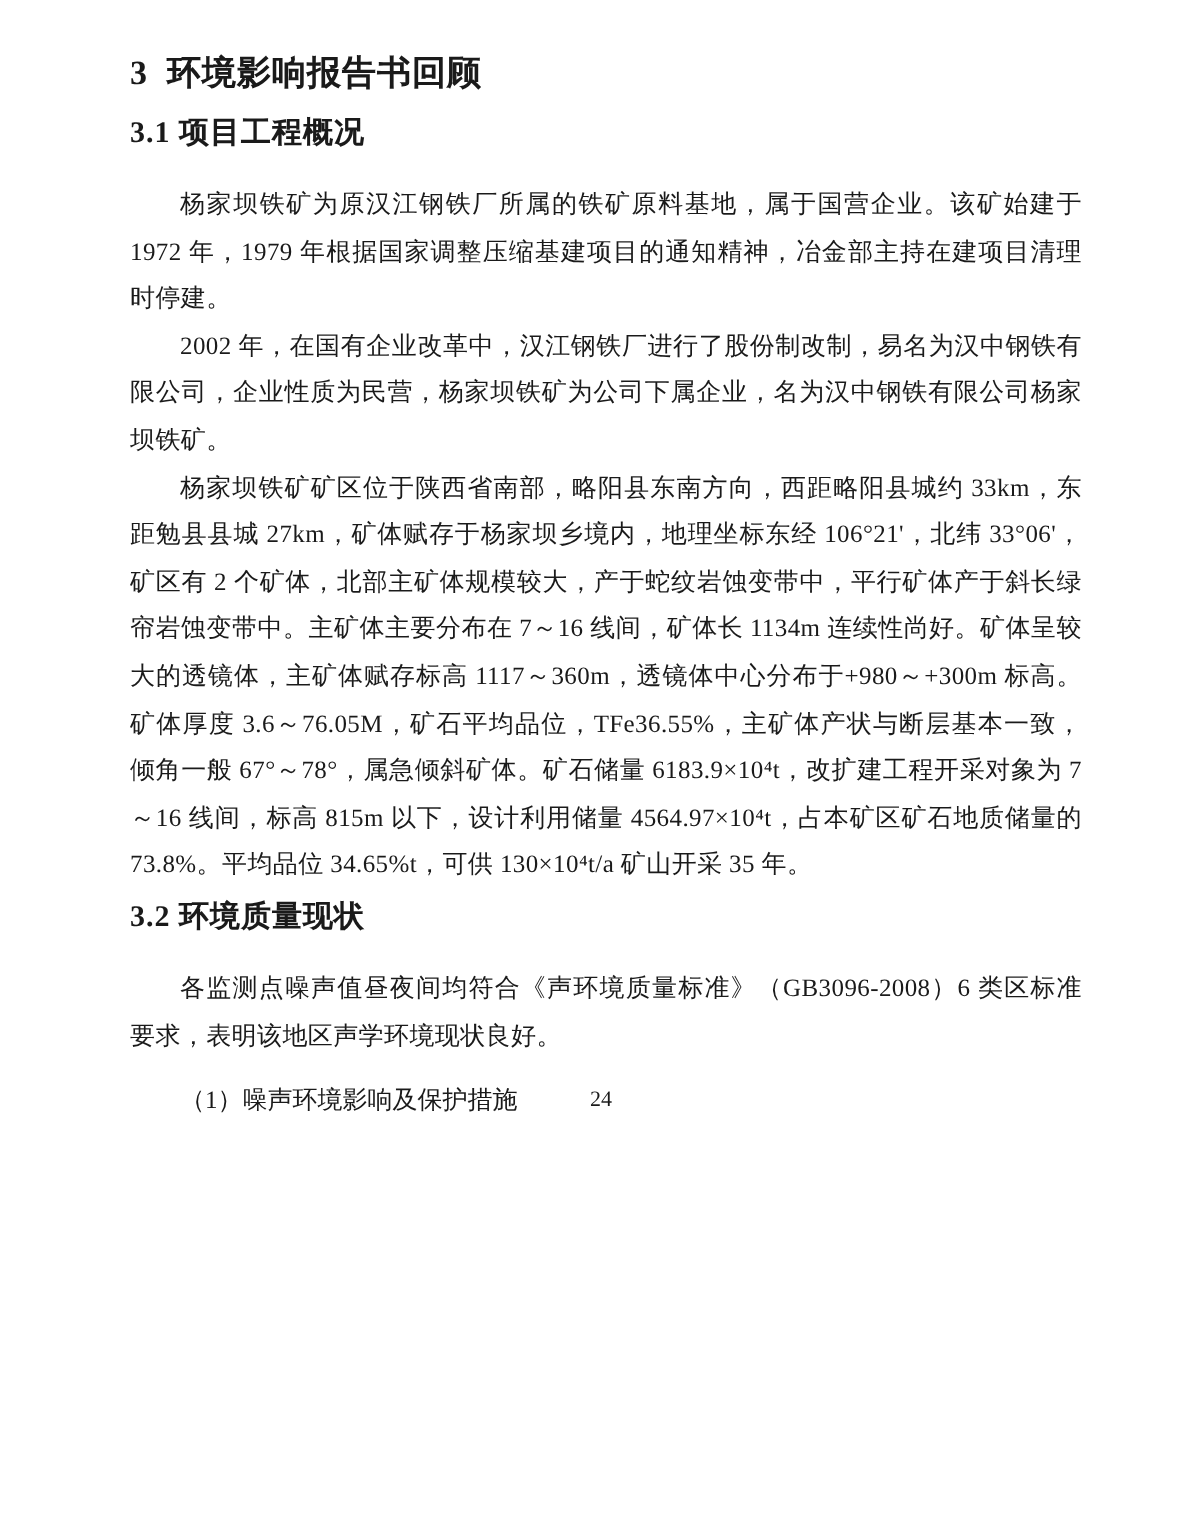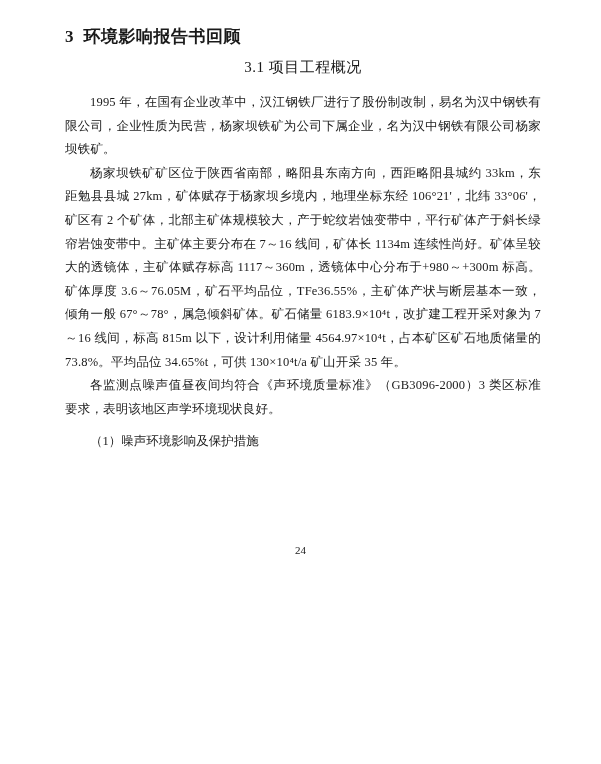--- a/index.html
+++ b/index.html
@@ -26,25 +26,24 @@
   .h1 {
     font-size: 17px;
     font-weight: 700;
     line-height: 23px;
     letter-spacing: 0.5px;
     white-space: pre-wrap;
     margin: 0 0 9px 0;
   }
   .h2 {
     font-size: 15px;
-    font-weight: 400;
+    font-weight: 700;
     line-height: 21px;
     letter-spacing: 0.5px;
     margin: 4px 0 13px 0;
-    text-align: center;
   }
   .p {
     font-size: 12.5px;
     line-height: 23.6px;
     text-align: justify;
     text-indent: 2em;
     letter-spacing: 0.2px;
   }
   .p-num {
     font-size: 12.5px;
@@ -62,19 +61,21 @@
     color: #1a1a1a;
   }
 </style>
 </head>
 <body>
 
 <div class="page">
   <div class="content">
       <div class="block h1">3  环境影响报告书回顾</div>
       <div class="block h2">3.1 项目工程概况</div>
-      <div class="block p">1995 年，在国有企业改革中，汉江钢铁厂进行了股份制改制，易名为汉中钢铁有限公司，企业性质为民营，杨家坝铁矿为公司下属企业，名为汉中钢铁有限公司杨家坝铁矿。</div>
+      <div class="block p">杨家坝铁矿为原汉江钢铁厂所属的铁矿原料基地，属于国营企业。该矿始建于 1972 年，1979 年根据国家调整压缩基建项目的通知精神，冶金部主持在建项目清理时停建。</div>
+      <div class="block p">2002 年，在国有企业改革中，汉江钢铁厂进行了股份制改制，易名为汉中钢铁有限公司，企业性质为民营，杨家坝铁矿为公司下属企业，名为汉中钢铁有限公司杨家坝铁矿。</div>
       <div class="block p">杨家坝铁矿矿区位于陕西省南部，略阳县东南方向，西距略阳县城约 33km，东距勉县县城 27km，矿体赋存于杨家坝乡境内，地理坐标东经 106°21'，北纬 33°06'，矿区有 2 个矿体，北部主矿体规模较大，产于蛇纹岩蚀变带中，平行矿体产于斜长绿帘岩蚀变带中。主矿体主要分布在 7～16 线间，矿体长 1134m 连续性尚好。矿体呈较大的透镜体，主矿体赋存标高 1117～360m，透镜体中心分布于+980～+300m 标高。矿体厚度 3.6～76.05M，矿石平均品位，TFe36.55%，主矿体产状与断层基本一致，倾角一般 67°～78°，属急倾斜矿体。矿石储量 6183.9×10⁴t，改扩建工程开采对象为 7～16 线间，标高 815m 以下，设计利用储量 4564.97×10⁴t，占本矿区矿石地质储量的 73.8%。平均品位 34.65%t，可供 130×10⁴t/a 矿山开采 35 年。</div>
-      <div class="block p">各监测点噪声值昼夜间均符合《声环境质量标准》（GB3096-2000）3 类区标准要求，表明该地区声学环境现状良好。</div>
+      <div class="block h2">3.2 环境质量现状</div>
+      <div class="block p">各监测点噪声值昼夜间均符合《声环境质量标准》（GB3096-2008）6 类区标准要求，表明该地区声学环境现状良好。</div>
       <div class="block p-num">（1）噪声环境影响及保护措施</div>
     </div>
   <div class="page-number">24</div>
 </div>
 
 </body></html>

